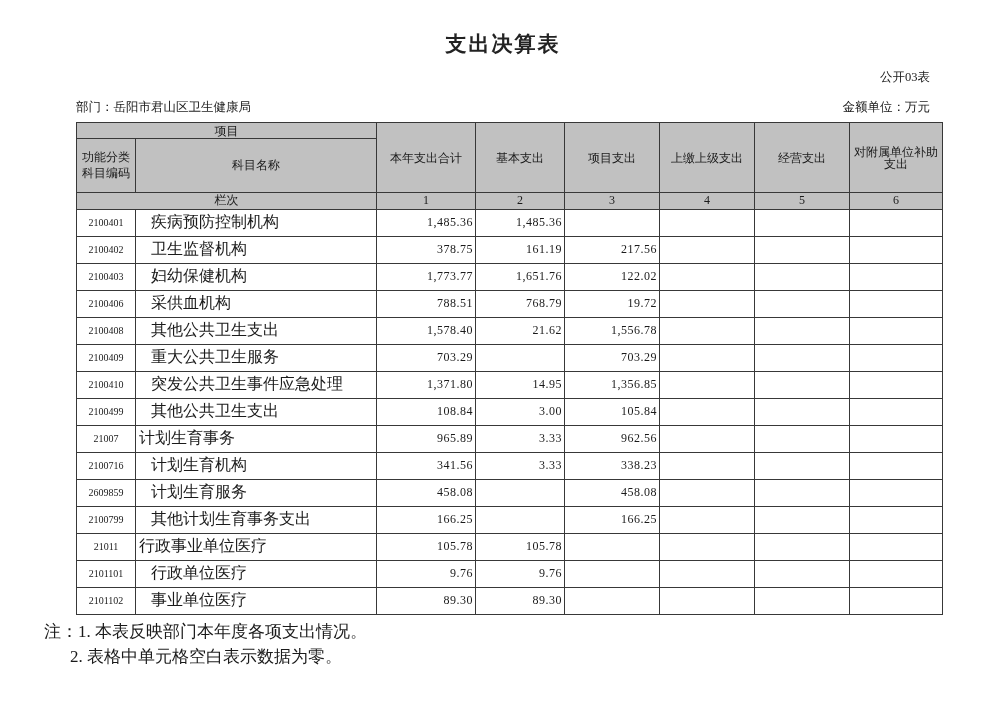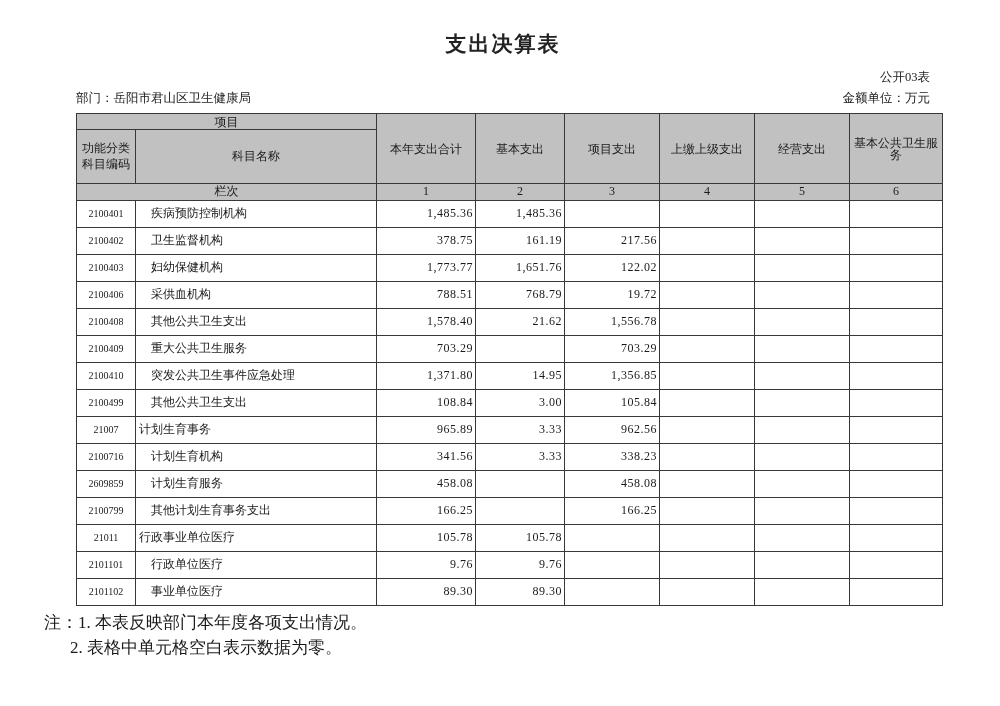--- a/index.html
+++ b/index.html
@@ -14,21 +14,21 @@
   .title {
     padding-top:30px;
     font-size:21px; font-weight:600; letter-spacing:2px;
     text-align:center; color:#222;
   }
   .form-label {
     margin-top:11px; text-align:right;
     font-size:12.5px;
   }
   .meta-row {
-    margin-top:4px; margin-bottom:6px;
+    margin-top:13px; margin-bottom:6px;
     display:flex; justify-content:space-between;
     font-size:12.5px;
   }
   table {
     width:866px; border-collapse:collapse; table-layout:fixed;
   }
   th, td {
     border:1.5px solid #383838;
     font-weight:normal;
     vertical-align:middle;
@@ -36,21 +36,21 @@
   }
   thead th { background:#c1c1c1; text-align:center; font-size:12px; line-height:1.3; }
   tr.h-group { height:16px;margin-left:48px; }
   tr.h-group th { font-size:12px; line-height:1; }
   tr.h-main { height:54px; }
   tr.h-main th { padding:0 8px; }
   tr.h-main th.code-head { padding:0 4px; }
   tr.h-rank { height:16px; }
   tbody tr { height:27px; background:#ffffff; }
   td.code-cell { text-align:center; font-size:10px; }
-  td.name-cell { text-align:left; font-size:12px; padding-left:3px; white-space:nowrap; }
+  td.name-cell { text-align:left; font-size:16px; padding-left:3px; white-space:nowrap; }
   td.name-cell.indent { padding-left:15px; }
   td.value-cell { text-align:right; font-size:12px; padding-right:2px; letter-spacing:0.5px; white-space:nowrap; }
   .notes { margin-left:44px; margin-top:4px; font-size:17px; line-height:1.5; }
   .notes .note-2 { margin-left:26px; }
 </style>
 </head>
 <body>
 
 <div class="page">
   <div class="content">
@@ -76,21 +76,21 @@
         <col style="width:93px">
       </colgroup>
       <thead>
         <tr class="h-group">
           <th colspan="2">项目</th>
           <th rowspan="2">本年支出合计</th>
           <th rowspan="2">基本支出</th>
           <th rowspan="2">项目支出</th>
           <th rowspan="2">上缴上级支出</th>
           <th rowspan="2">经营支出</th>
-          <th rowspan="2">基本公共卫生服务</th>
+          <th rowspan="2">对附属单位补助支出</th>
         </tr>
         <tr class="h-main">
           <th class="code-head">功能分类科目编码</th>
           <th>科目名称</th>
         </tr>
         <tr class="h-rank">
           <th colspan="2">栏次</th>
           <th>1</th>
           <th>2</th>
           <th>3</th>

